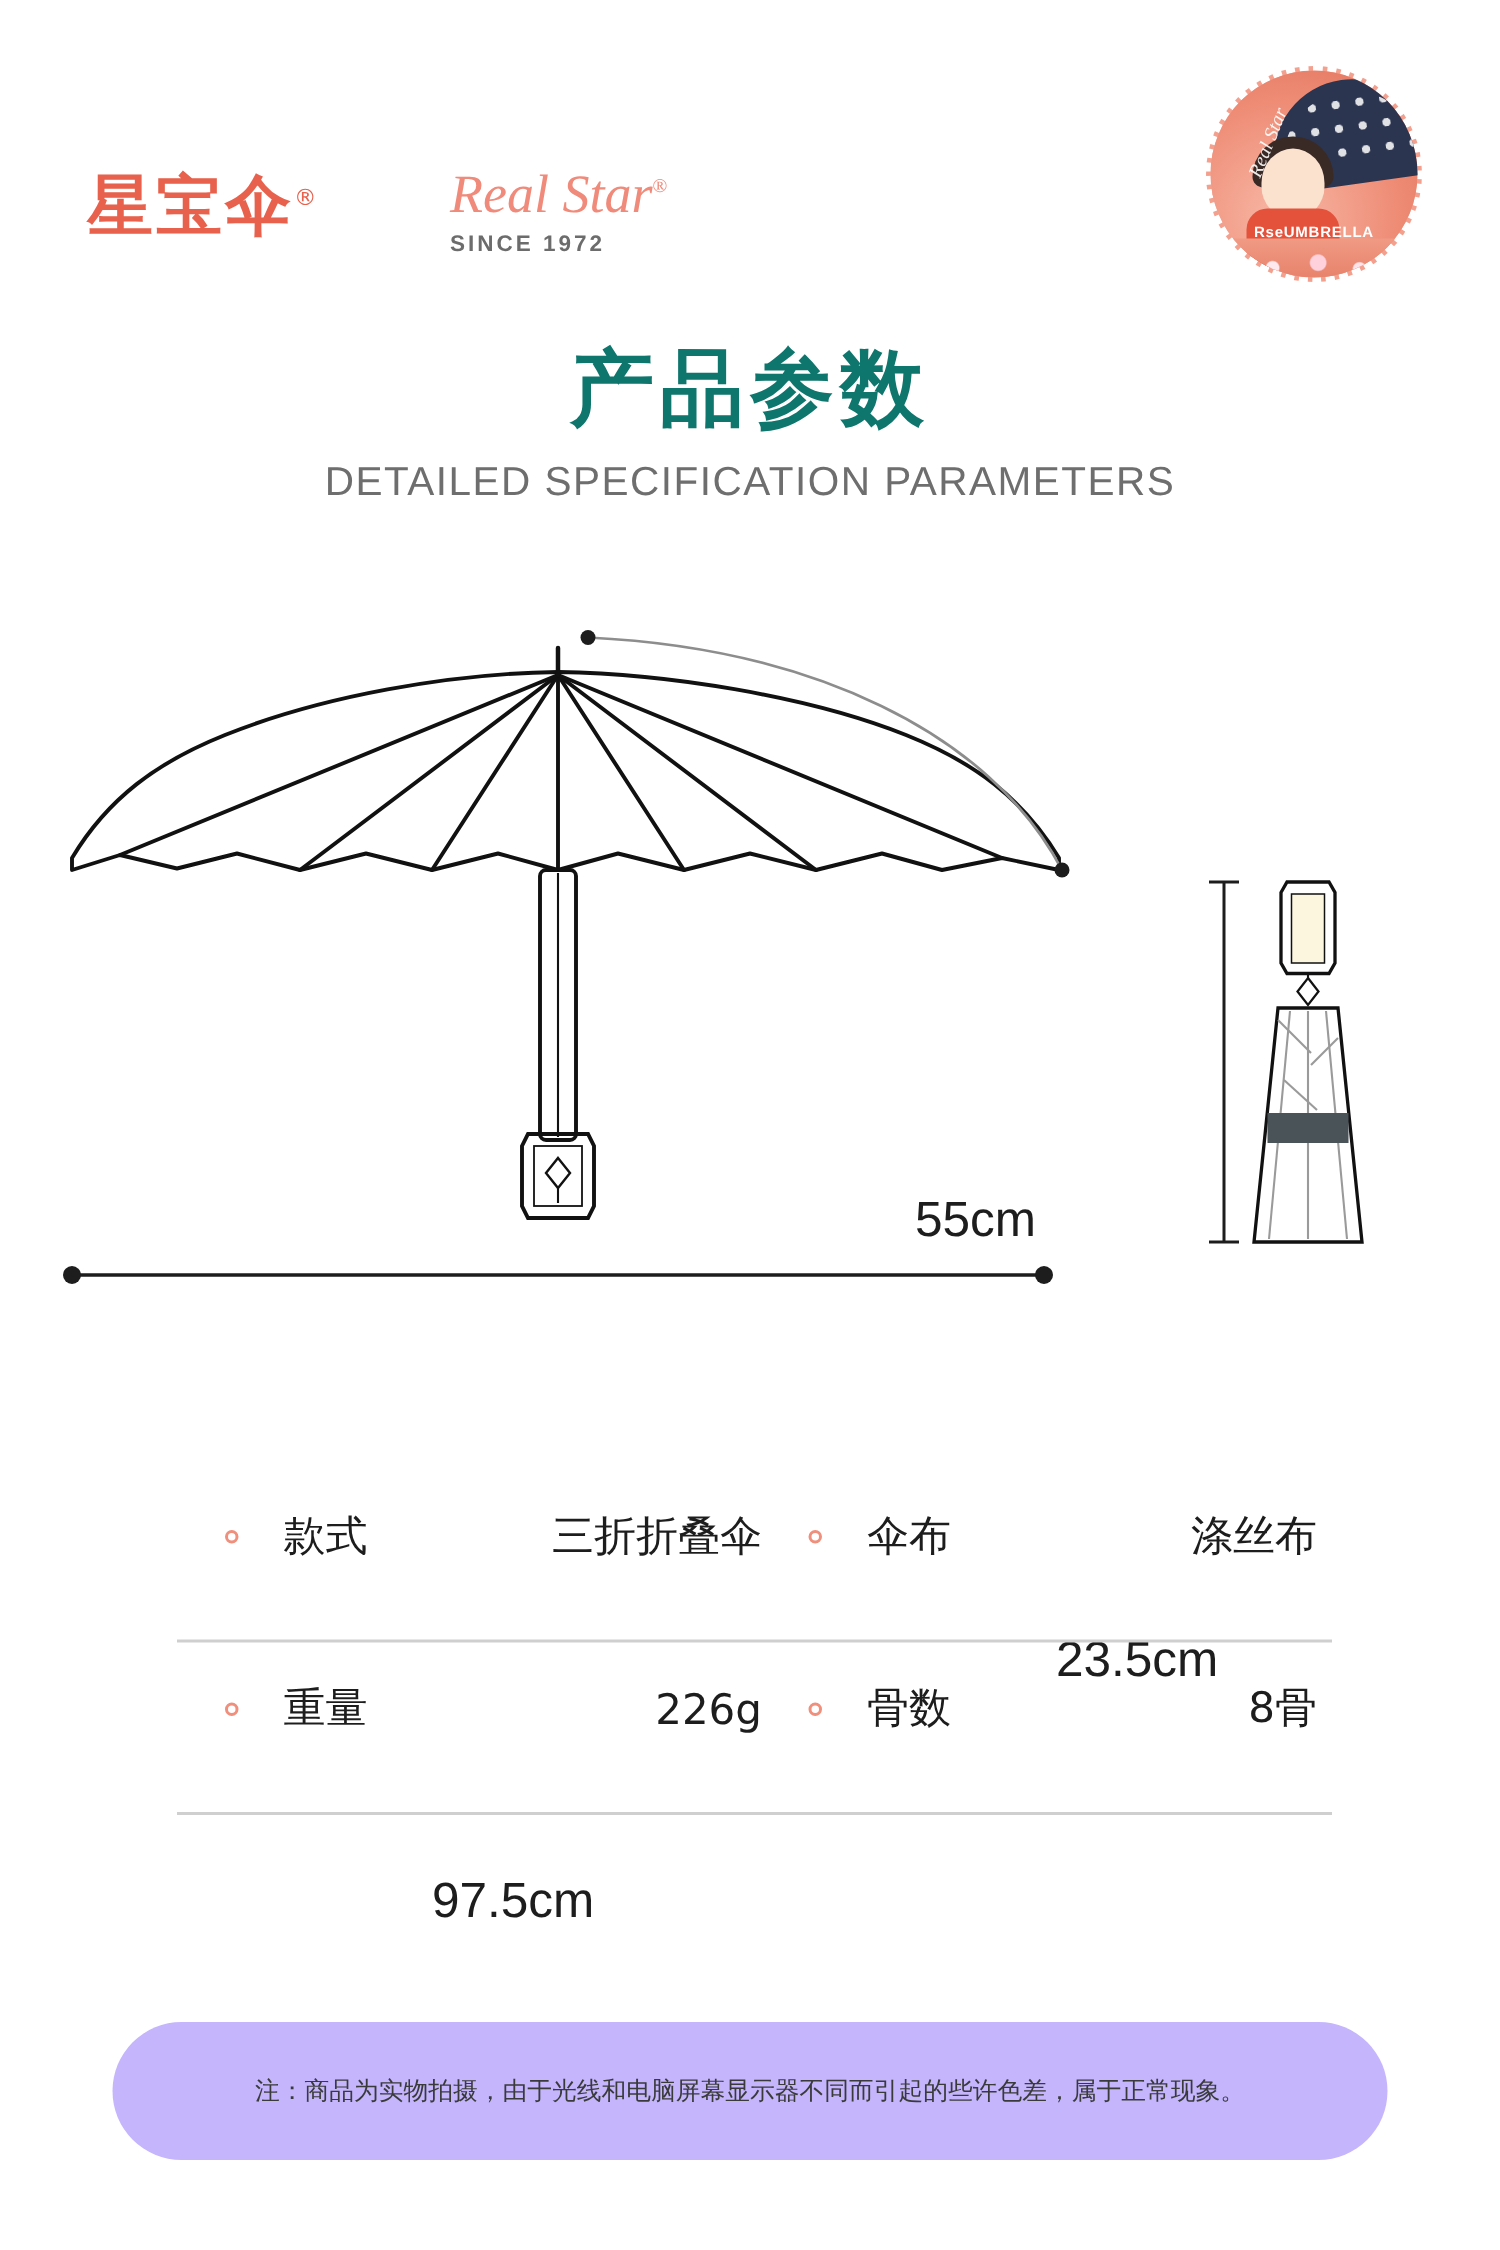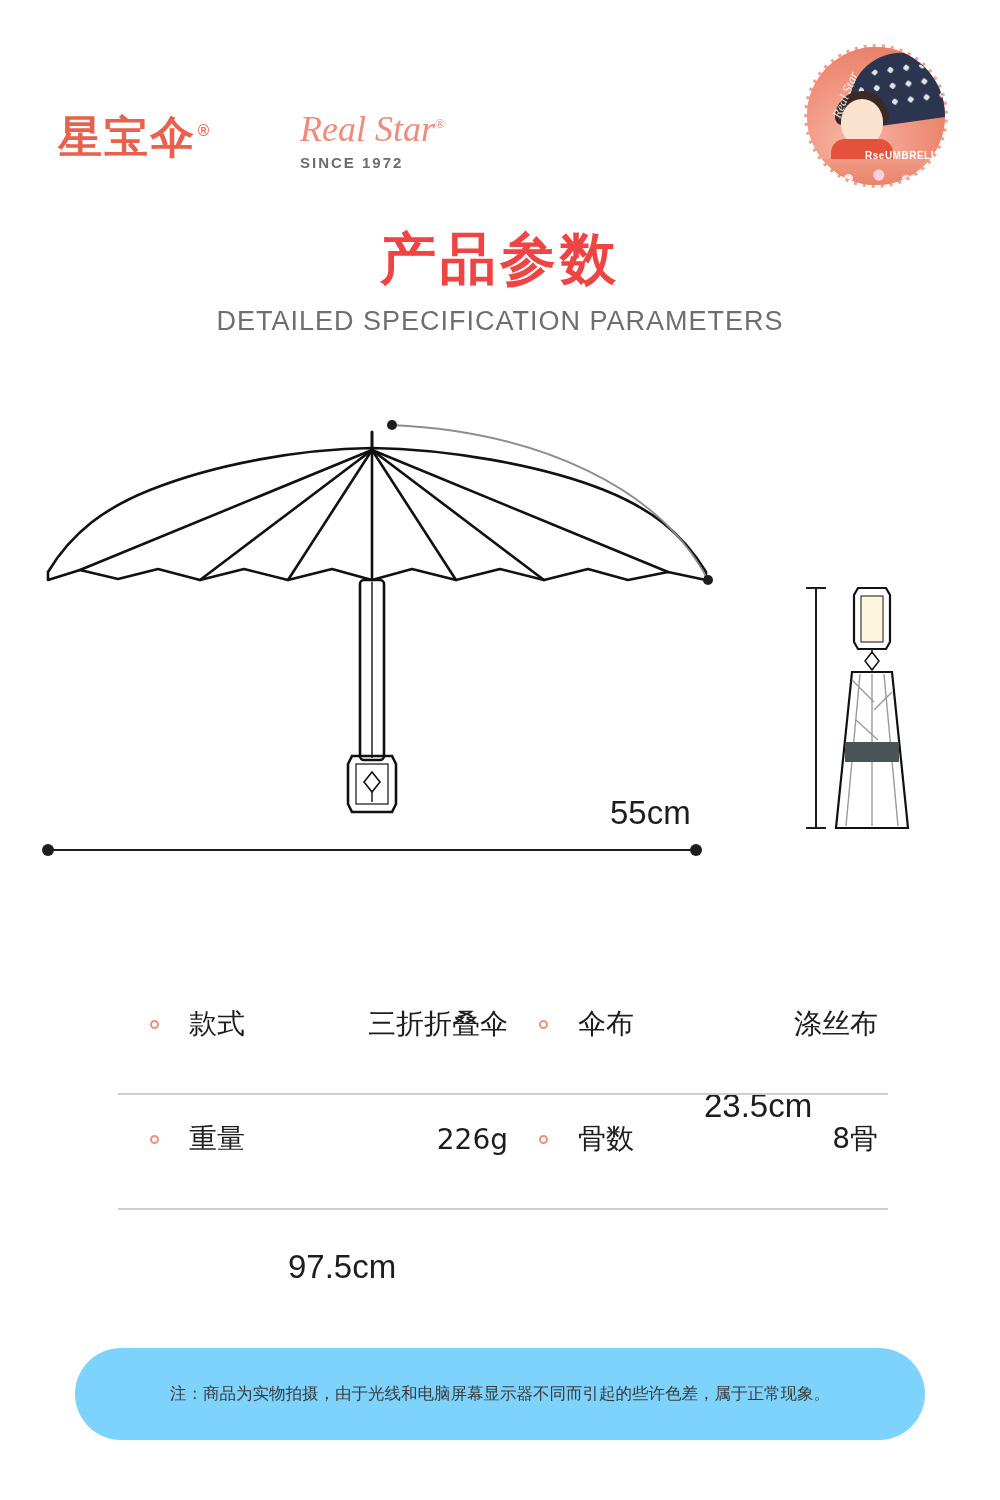--- a/index.html
+++ b/index.html
@@ -139,21 +139,21 @@
     color: #ffffff;
     transform: rotate(-68deg);
     opacity: .9;
     white-space: nowrap;
   }
   .logo-badge .badge-caption {
     position: absolute;
     left: 0;
     right: 0;
     bottom: 24px;
-    text-align: right;
+    text-align: center;
     font-size: 10px;
     font-weight: bold;
     letter-spacing: .5px;
     color: #ffffff;
   }
   .logo-badge .flowers {
     position: absolute;
     left: 0;
     right: 0;
     bottom: 0;
@@ -171,21 +171,21 @@
   .title-cn {
     position: absolute;
     top: 222px;
     left: 0;
     width: 1000px;
     text-align: center;
     font-family: "DejaVu Sans", sans-serif;
     font-weight: bold;
     font-size: 56px;
     letter-spacing: 4px;
-    color: #ef4444;
+    color: #0f766e;
   }
   .title-en {
     position: absolute;
     top: 306px;
     left: 0;
     width: 1000px;
     text-align: center;
     font-size: 27px;
     letter-spacing: 1px;
     color: #6e6e6e;
@@ -260,21 +260,21 @@
   .v-left { left: 200px; width: 190px; justify-content: flex-end; }
   .v-right { left: 580px; width: 180px; justify-content: flex-end; }
 
   
   .note {
     position: absolute;
     left: 75px;
     top: 1348px;
     width: 850px;
     height: 92px;
-    background: #7dd3fc;
+    background: #c4b5fd;
     border-radius: 46px;
     display: flex;
     flex-direction: column;
     align-items: center;
     justify-content: center;
     font-family: "DejaVu Sans", sans-serif;
     font-size: 16.5px;
     color: #3a3a3a;
     line-height: 1.85;
     box-sizing: border-box;

